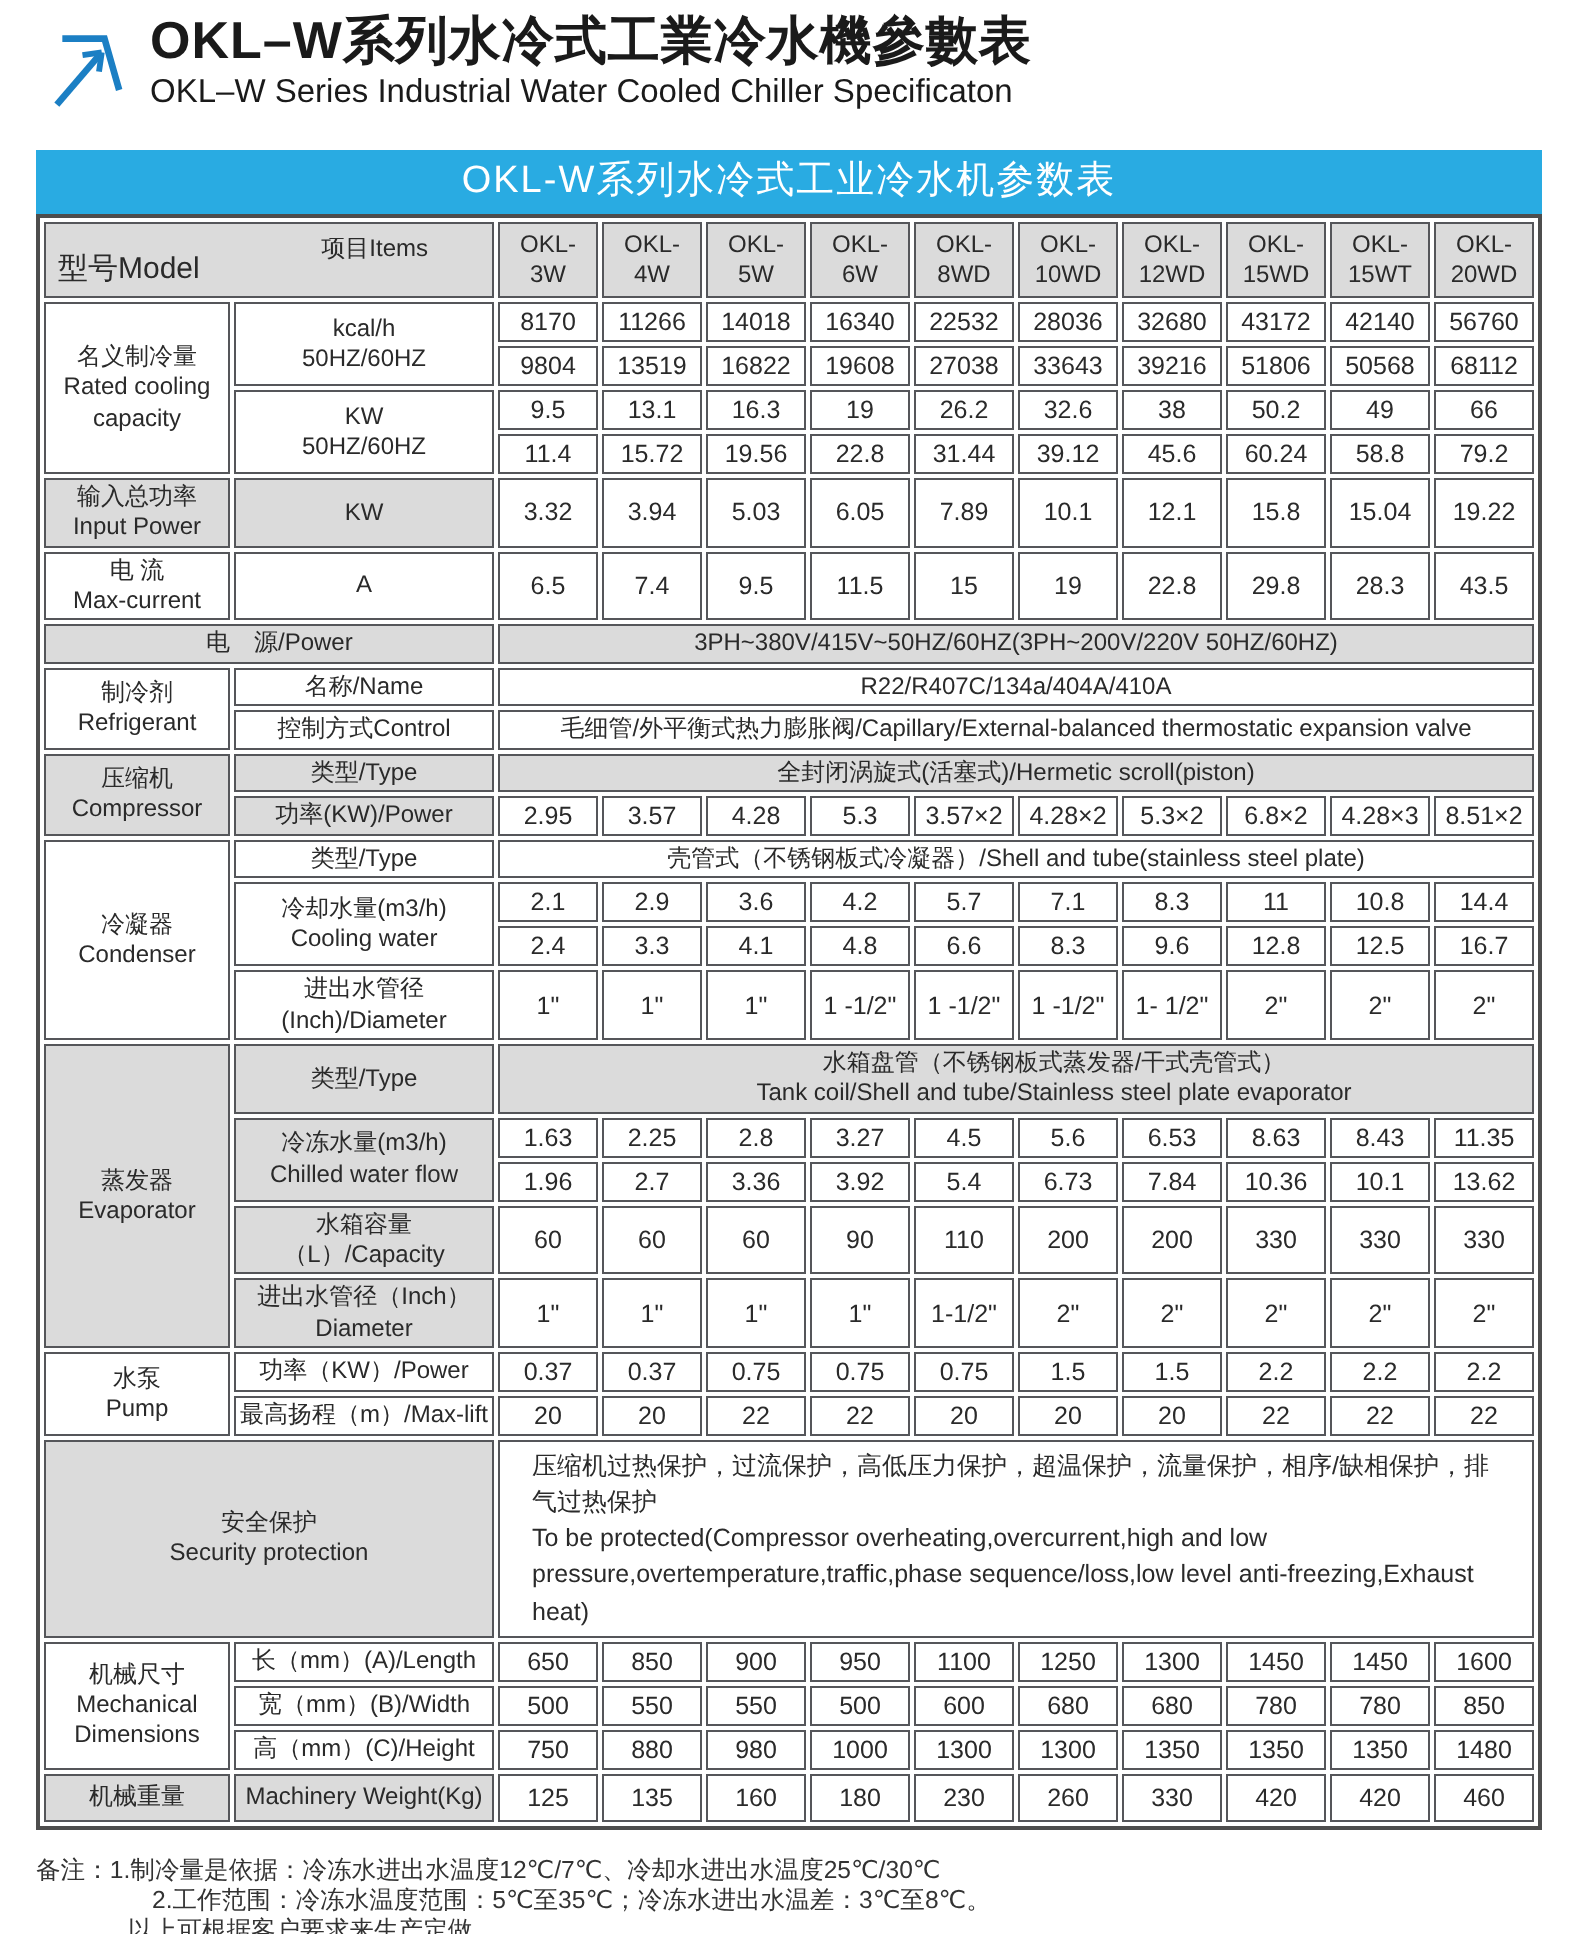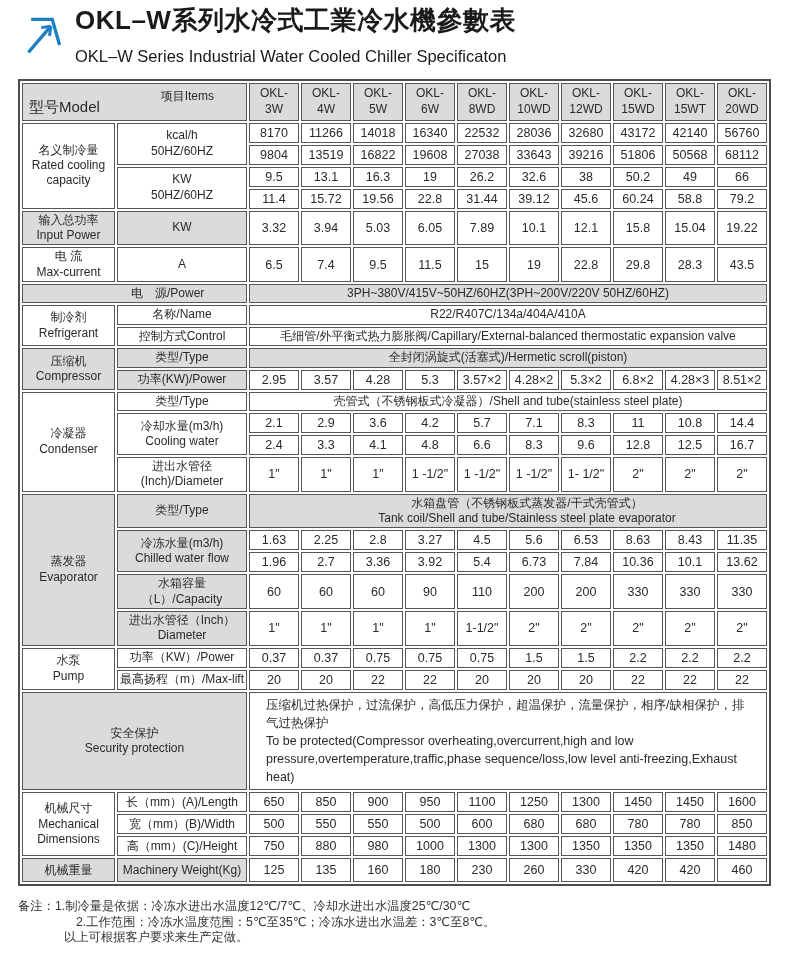--- a/index.html
+++ b/index.html
@@ -3,40 +3,40 @@
 <meta charset="utf-8">
 <style>
   html,body{margin:0;padding:0;background:#ffffff;}
   body{width:790px;min-height:967px;font-family:"Liberation Sans","DejaVu Sans",sans-serif;color:#222;}
   .page{padding:6px 18px 0 18px;}
 
   
   .hdr-area{display:flex;align-items:flex-start;gap:9px;margin:0 0 12px 4px;}
   .logo{flex:0 0 auto;margin-top:4px;}
   .titles h1{margin:0;font-size:26px;font-weight:700;letter-spacing:.5px;color:#1a1a1a;line-height:1.15;}
-  .titles h2{margin:11px 0 0;font-size:16.5px;font-weight:400;color:#1a1a1a;line-height:1.2;}
+  .titles h2{margin:1px 0 0;font-size:16.5px;font-weight:400;color:#1a1a1a;line-height:1.2;}
 
   
   .table-wrap{width:753px;}
   .tbar{height:32px;line-height:32px;text-align:center;color:#fff;font-size:19px;letter-spacing:1px;background:#29ABE2;}
   table{border-collapse:separate;border-spacing:2px;table-layout:fixed;width:753px;border:2px solid #4d4d4d;background:#fff;}
   col.c1{width:93px;} col.c2{width:130px;} col.cd{width:50px;}
   td{border:1px solid #55565a;font-size:12px;text-align:center;vertical-align:middle;
      padding:1px;line-height:1.28;color:#2a2a2a;overflow:hidden;background:#fff;}
   tr.g{background:#dbdbdb;} tr.g td{background:#dbdbdb;}
   tr.w{background:#ffffff;} tr.w td{background:#ffffff;}
   td.num{background:#ffffff !important;font-size:12.5px;}
   .pre{white-space:pre-line;padding-left:39px;}
   .model{white-space:pre-line;background:#dbdbdb;}
   .lab,.item{white-space:pre-line;}
   .hdr-row td{height:34px;}
   .two td{height:30px;}
   .tall td{height:24px;}
   .semi td{height:20px;margin-left:16px;}
-  td.ps{text-align:left;padding-left:108px;}
+  td.ps{text-align:left;padding-left:80px;}
   td.sec{text-align:left;padding:3px 16px;line-height:1.45;white-space:pre-line;}
   
   td.corner{position:relative;height:34px;
     background-image:linear-gradient(to bottom right,
       transparent calc(50% - 0.8px), #55565a calc(50% - 0.8px),
       #55565a calc(50% + 0.8px), transparent calc(50% + 0.8px));}
   .c-model{position:absolute;left:6px;bottom:4px;font-size:15px;text-align:center;}
   .c-items{position:absolute;right:32px;top:5px;font-size:12px;}
 
   
@@ -58,20 +58,21 @@
         <path d="M31.5 17.5 L21 19 M31.5 17.5 L30 28" stroke="#1B7FC4" stroke-width="3.2"></path>
       </svg>
     </span>
     <div class="titles">
       <h1>OKL–W系列水冷式工業冷水機參數表</h1>
       <h2>OKL–W Series Industrial Water Cooled Chiller Specificaton</h2>
     </div>
   </div>
 
   <div class="table-wrap">
+    <div class="tbar">OKL-W系列水冷式工业冷水机参数表</div>
     <table>
       <colgroup>
           <col class="c1">
           <col class="c2">
           <col class="cd" span="10">
         </colgroup>
 
       <tbody>
           <tr class="g hdr-row">
         <td colspan="2" class="corner">

